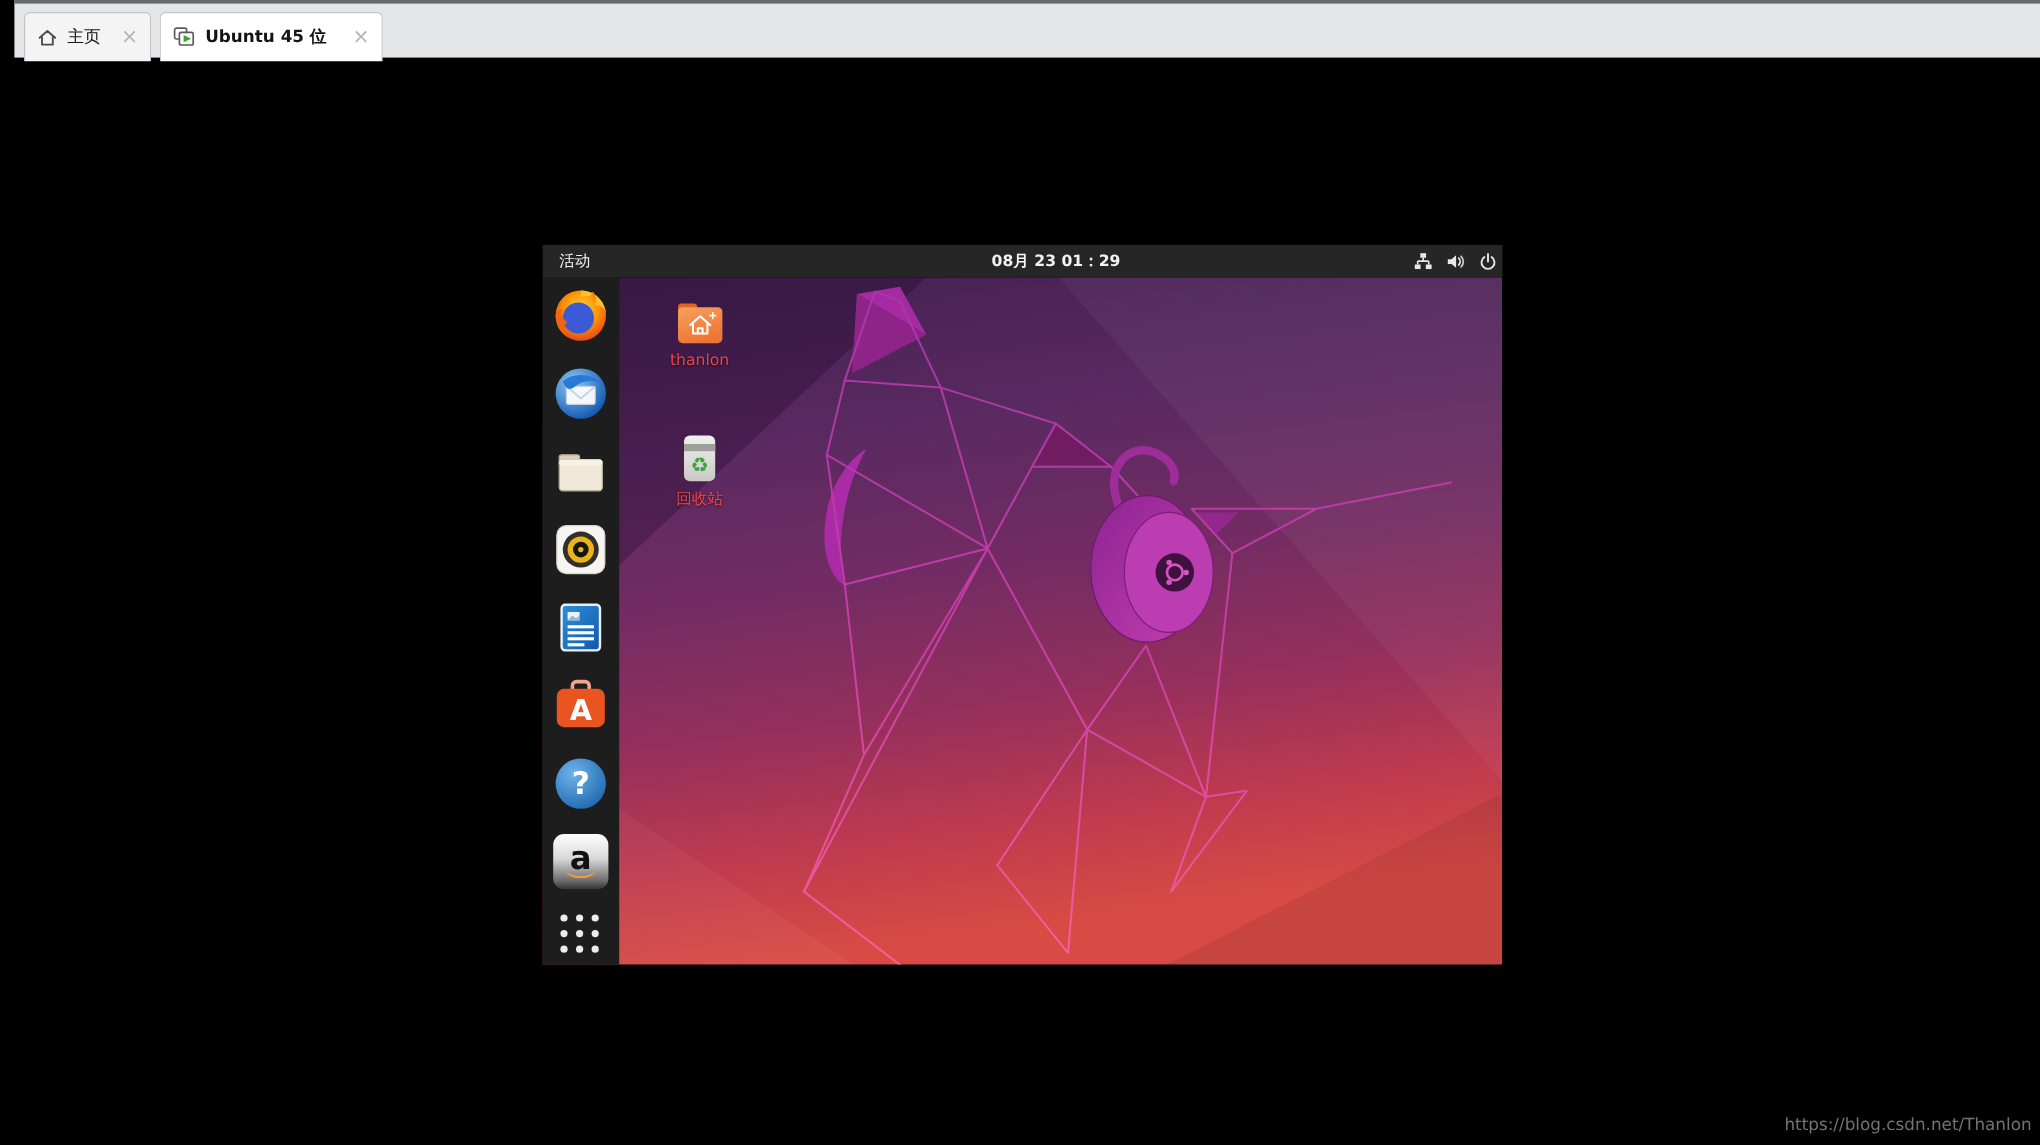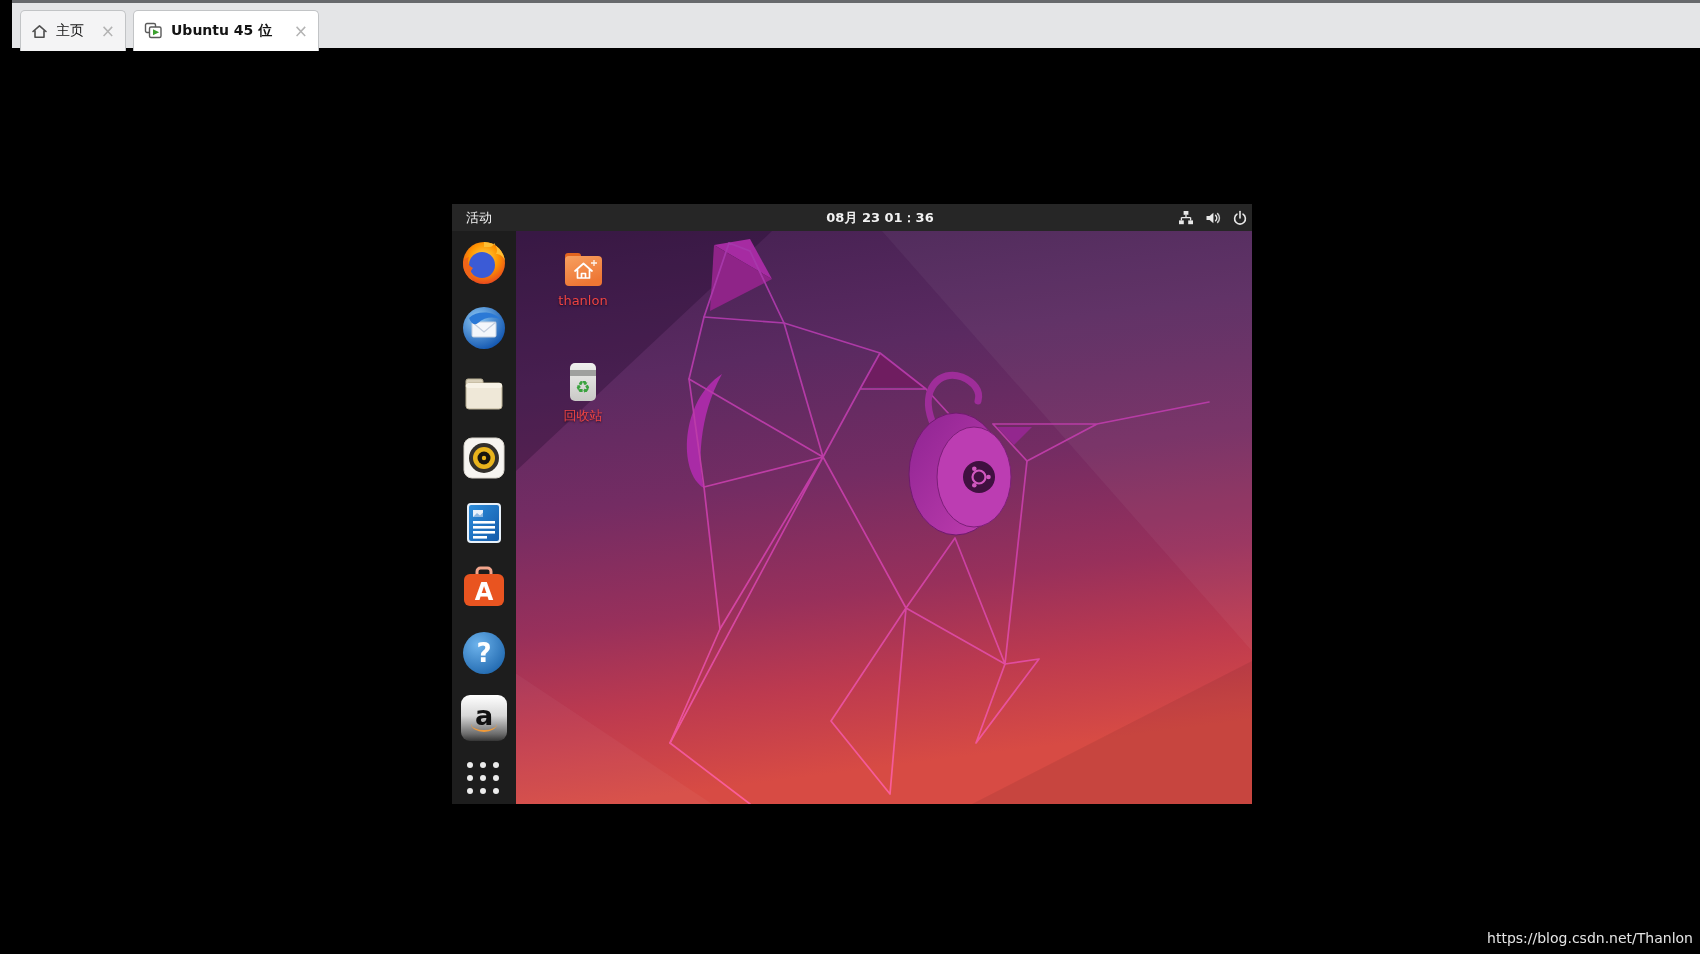--- a/index.html
+++ b/index.html
@@ -43,21 +43,21 @@
              grid-template-rows:repeat(3,1fr);gap:5px;align-self:center;}
   .icon-grid span{width:6px;height:6px;border-radius:50%;background:#ececec;}
 
   
   .desk-icon{position:absolute;width:72px;text-align:center;z-index:3;cursor:pointer;}
   .desk-icon svg{display:block;margin:0 auto;}
   .desk-label{margin-top:3px;font-size:13px;color:#ef4444;text-shadow:0 1px 2px rgba(0,0,0,.65);}
   .desk-thanlon{left:95px;top:42px;}
   .desk-trash{left:95px;top:156px;}
 
-  .watermark{position:absolute;right:7px;bottom:8px;color:#e5e5e5;font-size:14px;z-index:2;}
+  .watermark{position:absolute;right:7px;bottom:8px;color:#737373;font-size:14px;z-index:2;}
 </style>
 </head>
 <body>
 
 <div class="tabstrip">
 
   <div class="tab inactive">
     <span class="tab-icon">
       <svg width="17" height="17" viewBox="0 0 17 17">
         <path d="M2 8.5 L8.5 2.8 L15 8.5 M4 7.6 V14.2 H13 V7.6" fill="none" stroke="#4e4e4e" stroke-width="1.6" stroke-linecap="round" stroke-linejoin="round"></path>
@@ -130,21 +130,21 @@
     <ellipse cx="522" cy="246" rx="37" ry="50" fill="#bc3db2" stroke="#7c1f79" stroke-width="1"></ellipse>
     <circle cx="527" cy="246" r="16" fill="#401040"></circle>
     <circle cx="527" cy="246" r="6.5" fill="none" stroke="#d258c0" stroke-width="2.2"></circle>
     <circle cx="536.5" cy="246" r="2.3" fill="#d258c0"></circle>
     <circle cx="522.3" cy="254.2" r="2.3" fill="#d258c0"></circle>
     <circle cx="522.3" cy="237.8" r="2.3" fill="#d258c0"></circle>
   </svg>
 
   <div class="vm-topbar">
     <span class="activities">活动</span>
-    <span class="clock">08月 23 01：36</span>
+    <span class="clock">08月 23 01：29</span>
     <span class="tray">
       <svg width="16" height="16" viewBox="0 0 16 16">
         <g fill="#e8e8e8" stroke="#e8e8e8" stroke-width="1.3">
           <rect x="5.6" y="1" width="4.8" height="3.8" stroke="none"></rect>
           <path d="M8 4.8 V7.6 M3.4 7.6 H12.6 M3.4 7.6 V10.4 M12.6 7.6 V10.4" fill="none"></path>
           <rect x="1" y="10.4" width="4.8" height="3.8" stroke="none"></rect>
           <rect x="10.2" y="10.4" width="4.8" height="3.8" stroke="none"></rect>
         </g>
       </svg>
       <svg width="16" height="16" viewBox="0 0 16 16">

